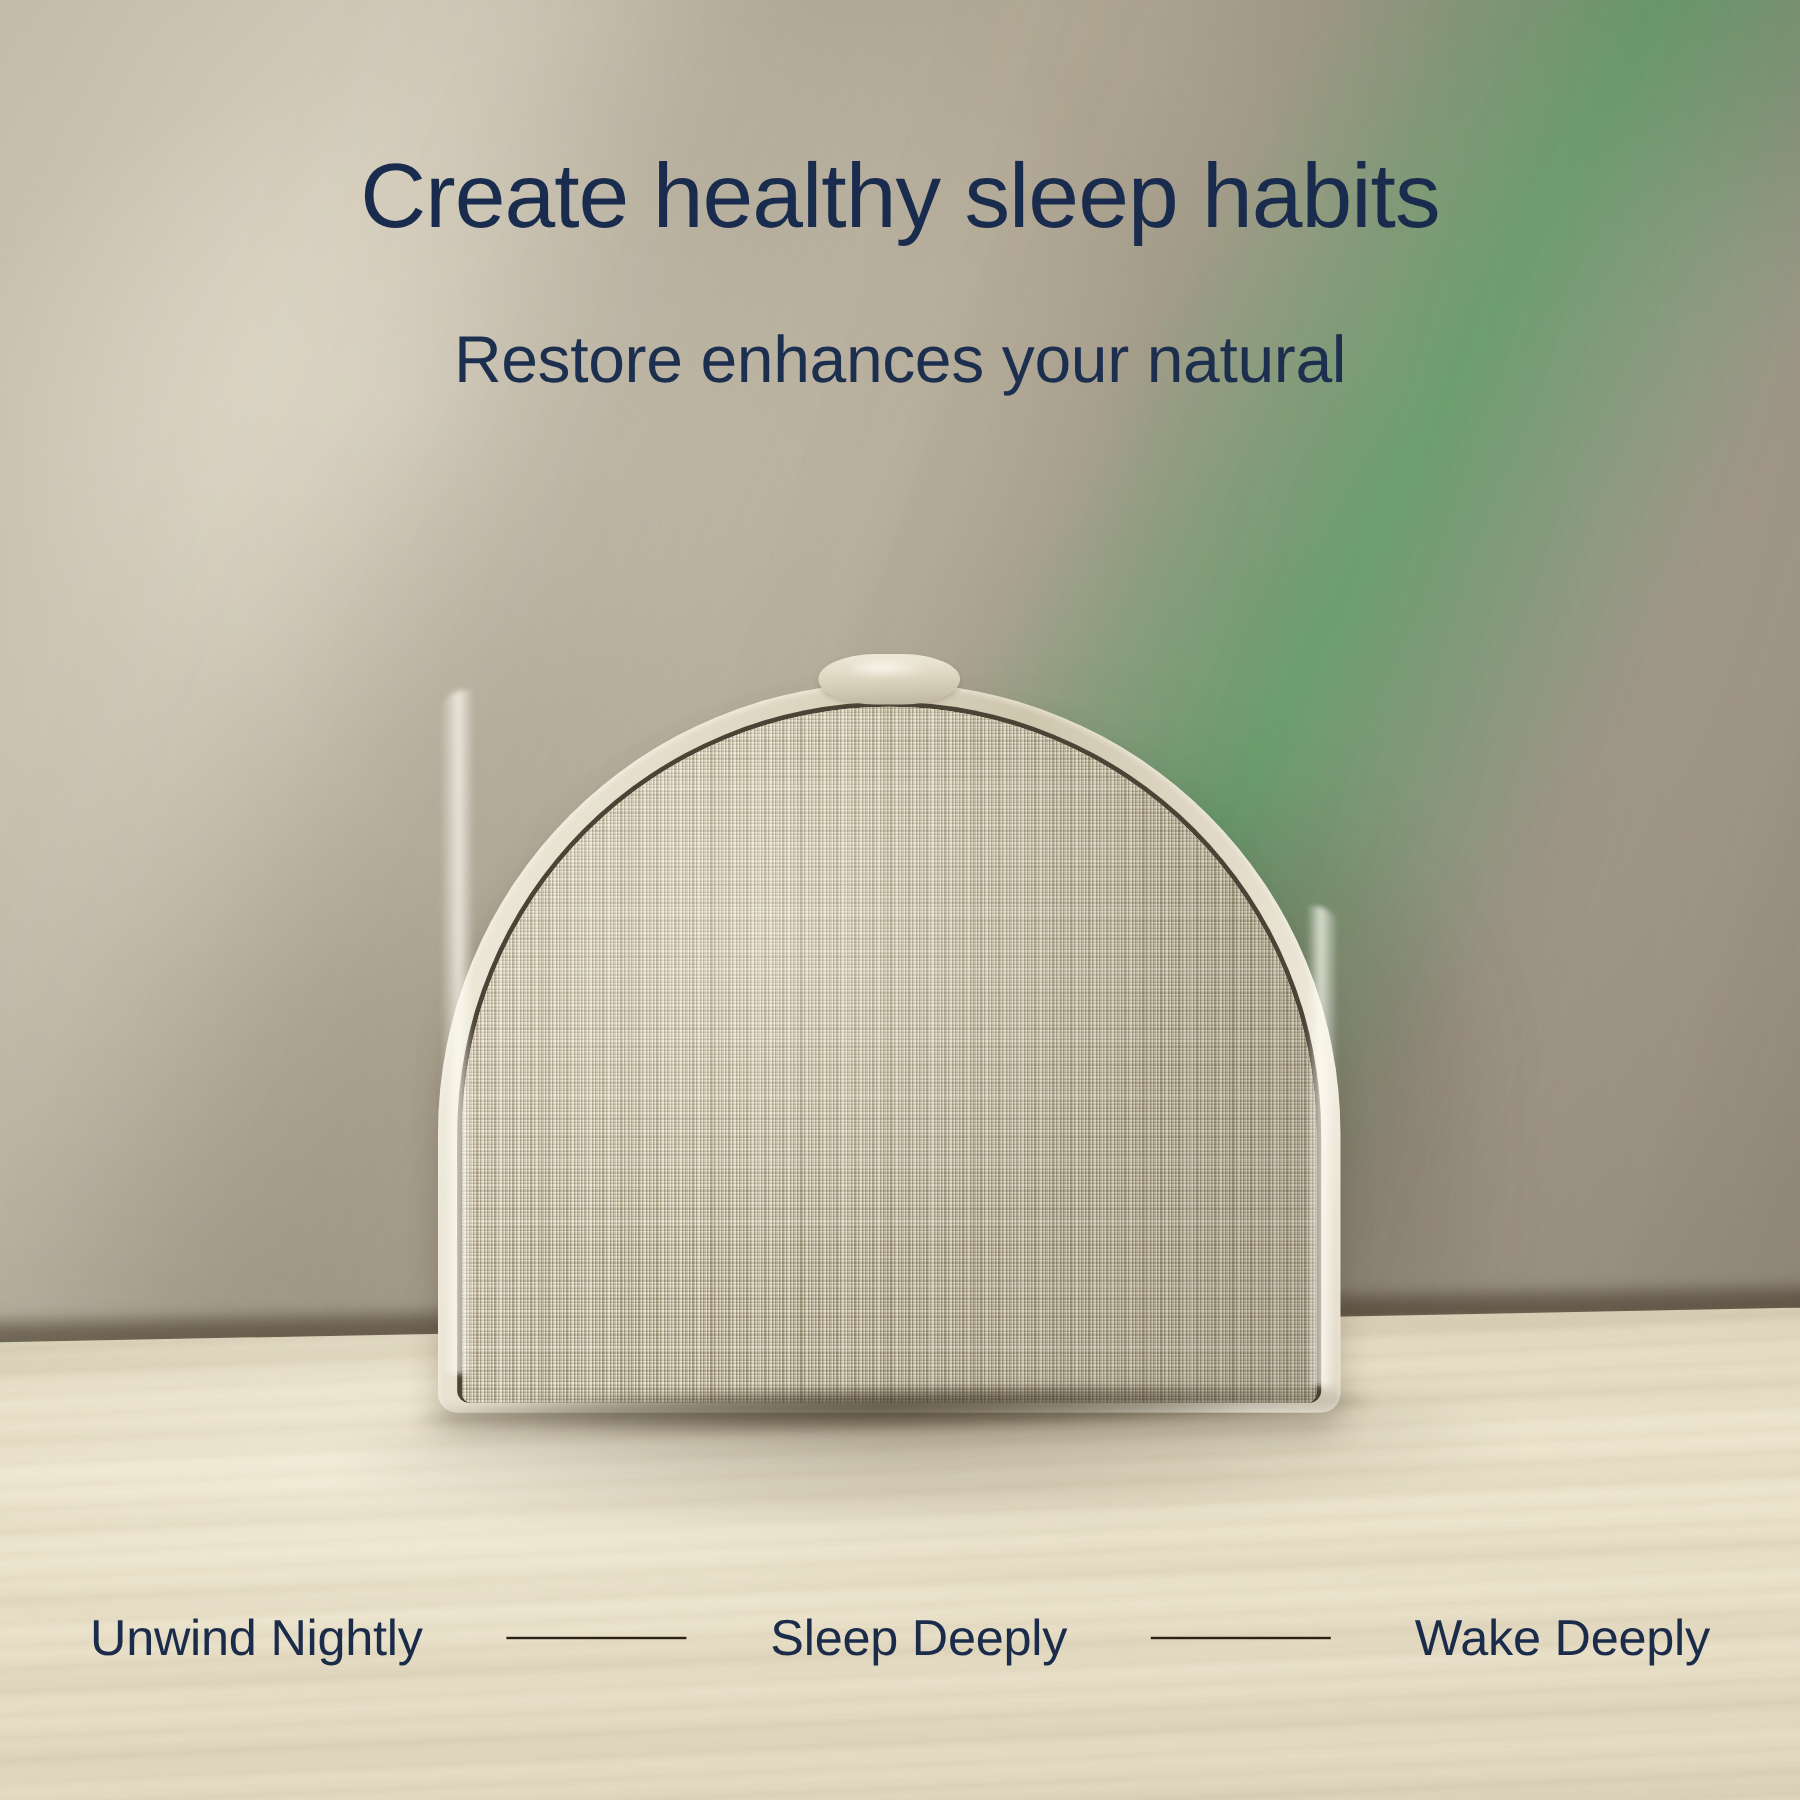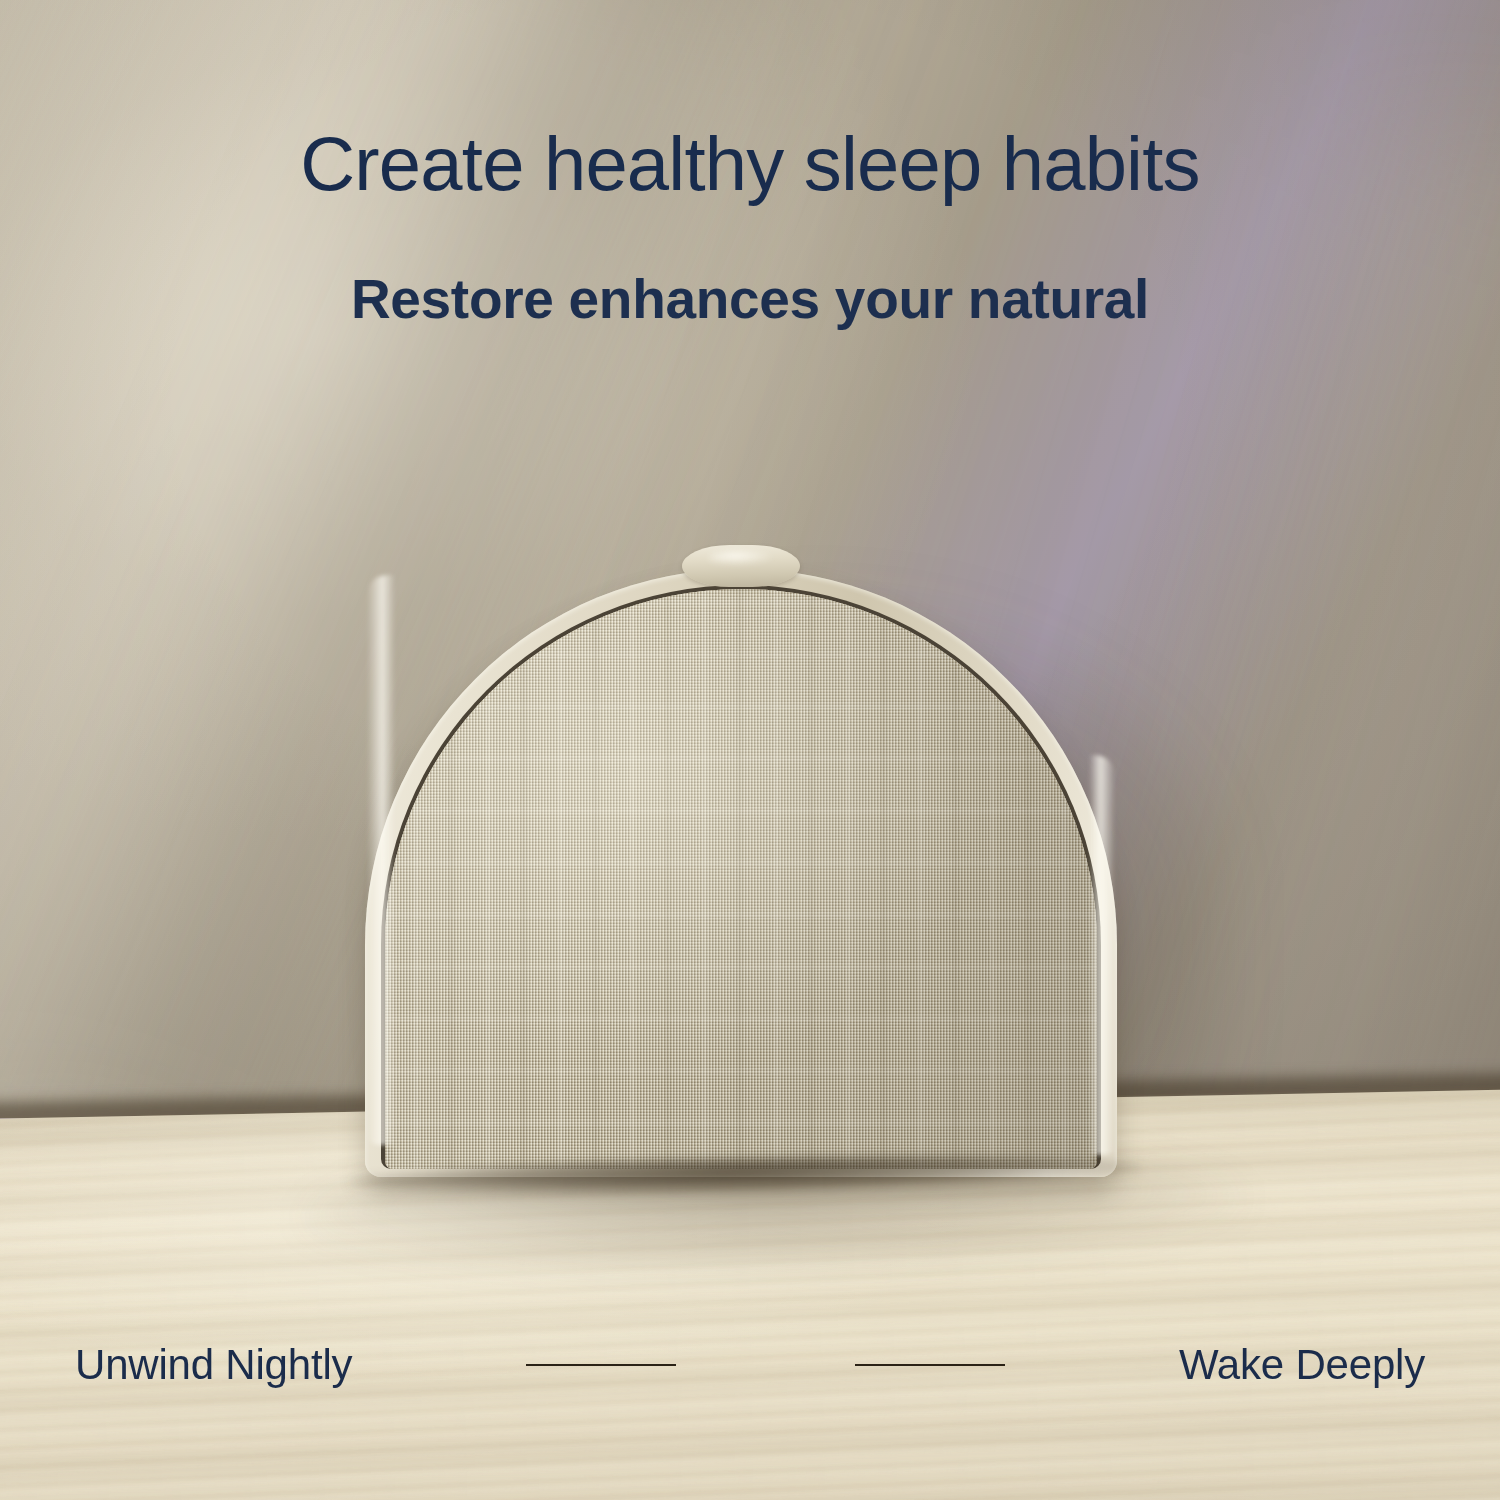--- a/index.html
+++ b/index.html
@@ -7,21 +7,21 @@
     padding: 0;
     background: #8e8778;
   }
 
   #stage {
     position: relative;
     width: 1500px;
     height: 1500px;
     overflow: hidden;
     font-family: "Liberation Sans", sans-serif;
-    background: #c4b5fd;
+    background: #22c55e;
   }
 
   
   .wall {
     position: absolute;
     left: 0; top: 0;
     width: 1500px;
     height: 1118px;
     background:
       radial-gradient(ellipse 900px 700px at 22% 30%,
@@ -366,21 +366,21 @@
     letter-spacing: -0.8px;
     color: #192c4d;
     line-height: 1.05;
   }
   .subhead {
     position: absolute;
     left: 250px; top: 262px;
     width: 1000px;
     text-align: center;
     font-size: 55px;
-    font-weight: 700;
+    font-weight: 400;
     letter-spacing: -0.3px;
     color: #1d2f4f;
     line-height: 1.38;
   }
 
   
   .feature-row {
     position: absolute;
     left: 75px;
     top: 1330px;
@@ -449,17 +449,18 @@
 
   <div class="headline">Create healthy sleep habits</div>
 
   <div class="subhead">
     <div>Restore enhances your natural</div>
   </div>
 
   <div class="feature-row">
     <div class="feature-label">Unwind Nightly</div>
     <div class="feature-connector"></div>
+    <div class="feature-label">Sleep Deeply</div>
     <div class="feature-connector"></div>
     <div class="feature-label">Wake Deeply</div>
   </div>
 
 </div>
 
 </body></html>

